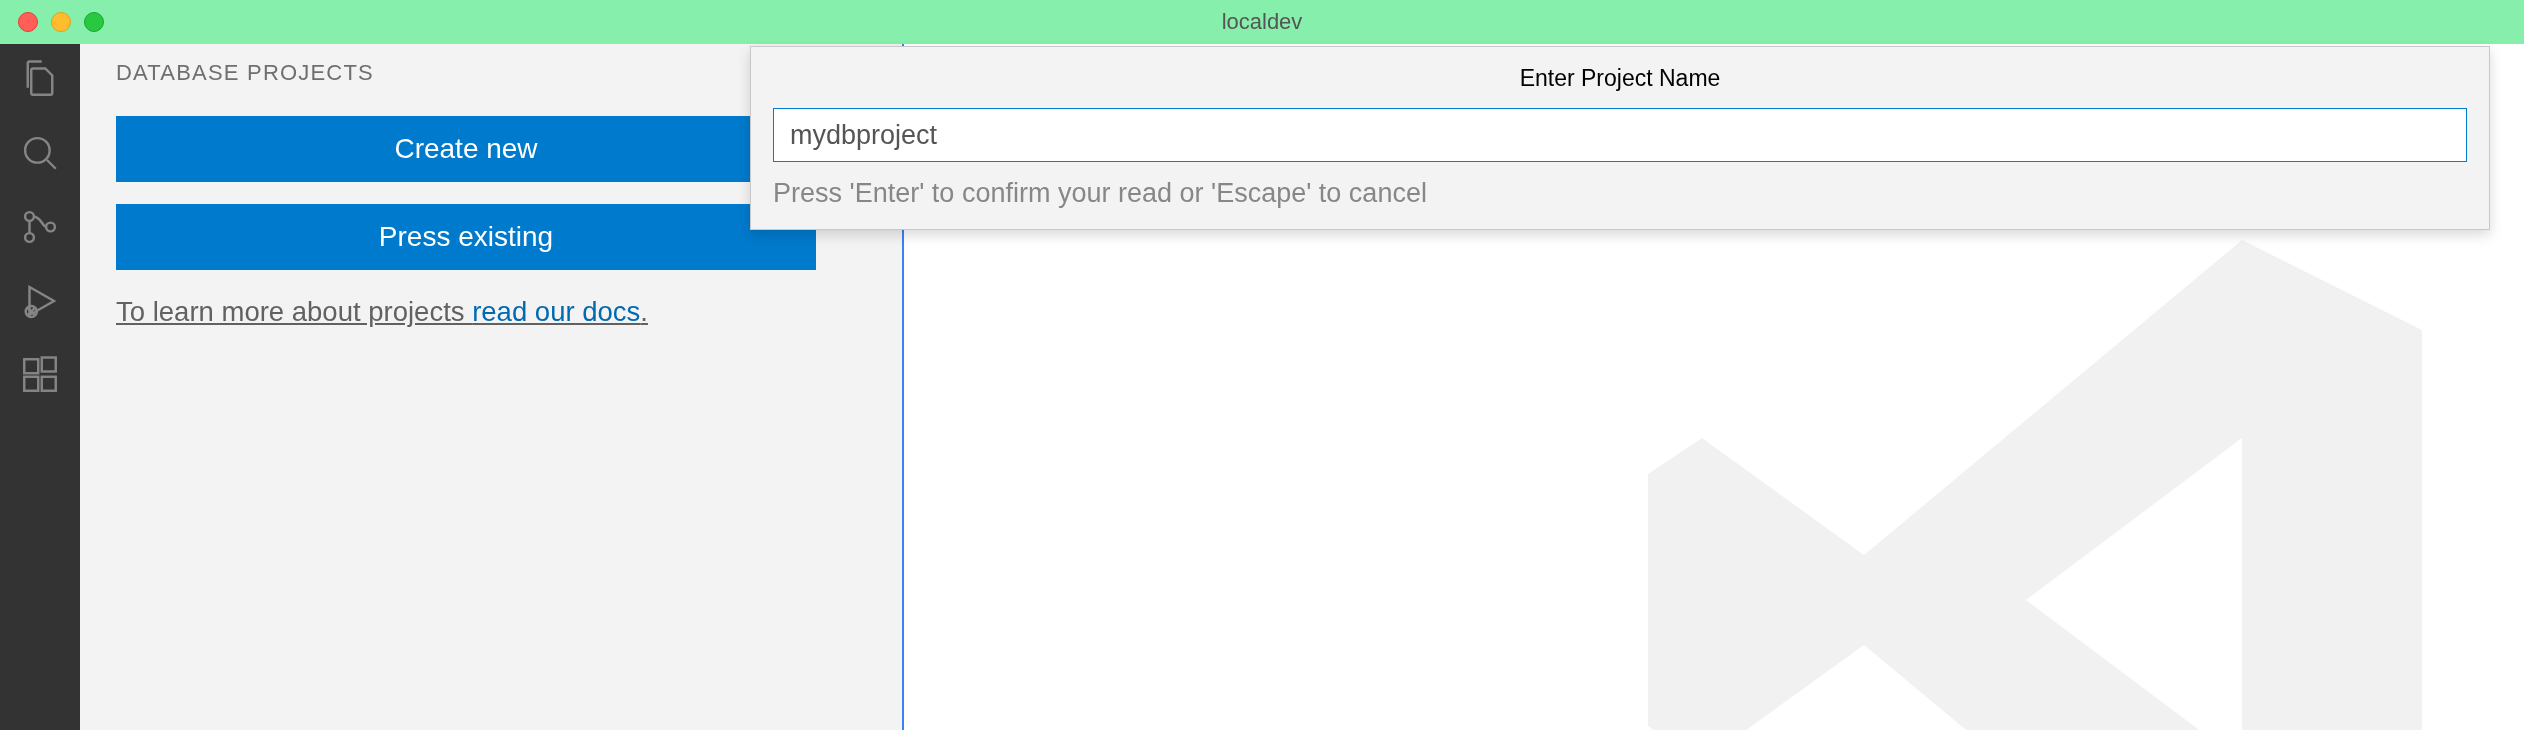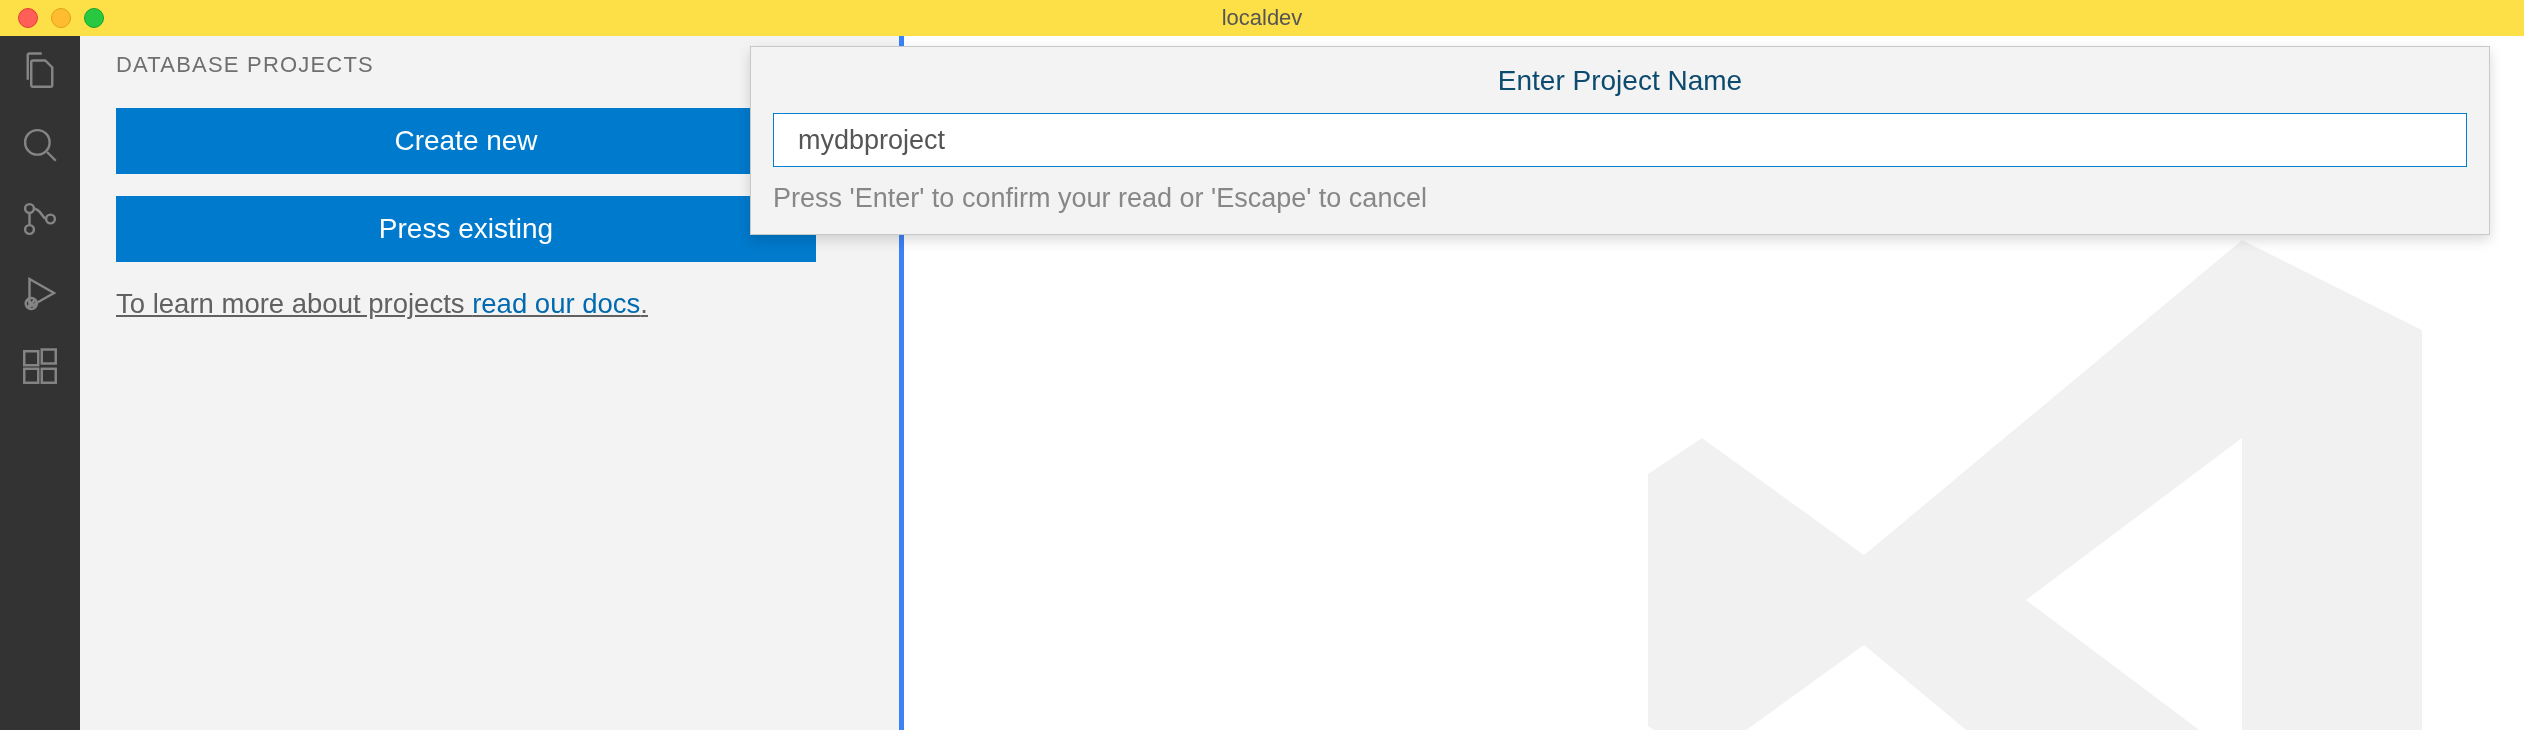--- a/index.html
+++ b/index.html
@@ -1,37 +1,37 @@
 <!DOCTYPE html>
 <html><head>
 <meta charset="utf-8">
 <style>
   * { box-sizing: border-box; margin: 0; padding: 0; }
   html, body { width: 2524px; height: 730px; overflow: hidden; font-family: -apple-system, BlinkMacSystemFont, "Segoe UI", sans-serif; }
   body { display: flex; flex-direction: column; background: #fff; }
 
   
-  .titlebar { height: 36px; background: #fde047; display: flex; align-items: center; position: relative; }
+  .titlebar { height: 44px; background: #86efac; display: flex; align-items: center; position: relative; }
   .traffic-lights { display: flex; gap: 13px; padding-left: 18px; }
   .traffic-light { width: 20px; height: 20px; border-radius: 50%; }
   .tl-red   { background: #ff5f57; border: 1px solid #e33e32; }
   .tl-yellow{ background: #febc2e; border: 1px solid #e1a116; }
   .tl-green { background: #28c840; border: 1px solid #17a62a; }
   .titlebar-title { position: absolute; left: 50%; transform: translateX(-50%); font-size: 22px; color: #555; }
 
   
   .main { flex: 1; display: flex; position: relative; min-height: 0; }
 
   
   .activity-bar { width: 80px; background: #333333; display: flex; flex-direction: column; align-items: center; padding-top: 14px; gap: 32px; }
   .activity-bar .act { width: 42px; height: 42px; display: flex; align-items: center; justify-content: center; color: #858585; cursor: pointer; }
   .activity-bar svg { width: 42px; height: 42px; }
 
   
-  .sidebar { width: 824px; background: #f3f3f3; display: flex; flex-direction: column; border-right: 5px solid #3b82f6; }
+  .sidebar { width: 824px; background: #f3f3f3; display: flex; flex-direction: column; border-right: 2px solid #3b82f6; }
   .sidebar-header { height: 58px; display: flex; align-items: center; padding: 0 20px 0 36px; }
   .sidebar-title { font-size: 22px; letter-spacing: 1.2px; color: #6f6f6f; flex: 1; }
   .sidebar-actions { display: flex; gap: 22px; color: #424242; }
   .sidebar-actions .sact { width: 32px; height: 32px; display: flex; align-items: center; justify-content: center; cursor: pointer; }
   .sidebar-actions svg { width: 30px; height: 30px; }
 
   .welcome { padding: 14px 36px 0 36px; color: #616161; }
   .welcome-desc { font-size: 27.5px; line-height: 1.45; margin-bottom: 30px; color: #616161; }
   .btn { display: flex; align-items: center; justify-content: center; height: 66px; background: #007acc; color: #fff; font-size: 28px; margin-bottom: 22px; cursor: pointer; border: none; width: 700px; }
   .learn { font-size: 27.5px; line-height: 1.45; color: #616161; width: 700px; text-decoration: underline; }
@@ -48,24 +48,24 @@
     top: 46px;
     left: 750px;
     width: 1740px;
     background: #f3f3f3;
     border: 1px solid #c8c8c8;
     box-shadow: 0 5px 12px rgba(0,0,0,0.15);
     z-index: 100;
     display: flex;
     flex-direction: column;
   }
-  .qi-title { text-align: center; font-size: 28px; color: #0c4a6e; padding: 18px 0 16px 0; }
+  .qi-title { text-align: center; font-size: 23px; color: #000000; padding: 18px 0 16px 0; }
   .qi-input-wrap { padding: 0 22px 10px 22px; }
   .qi-input {
-    width: 100%; height: 54px; font-size: 27px; padding: 0 24px;
+    width: 100%; height: 54px; font-size: 27px; padding: 0 16px;
     background: #fff; color: #555; border: 1px solid #007fd4; outline: none;
     font-family: inherit; caret-color: #555;
   }
   .qi-hint { font-size: 27px; color: #878787; padding: 6px 22px 20px 22px; }
 </style>
 </head>
 <body>
 
 <div class="titlebar">
   <div class="traffic-lights">

